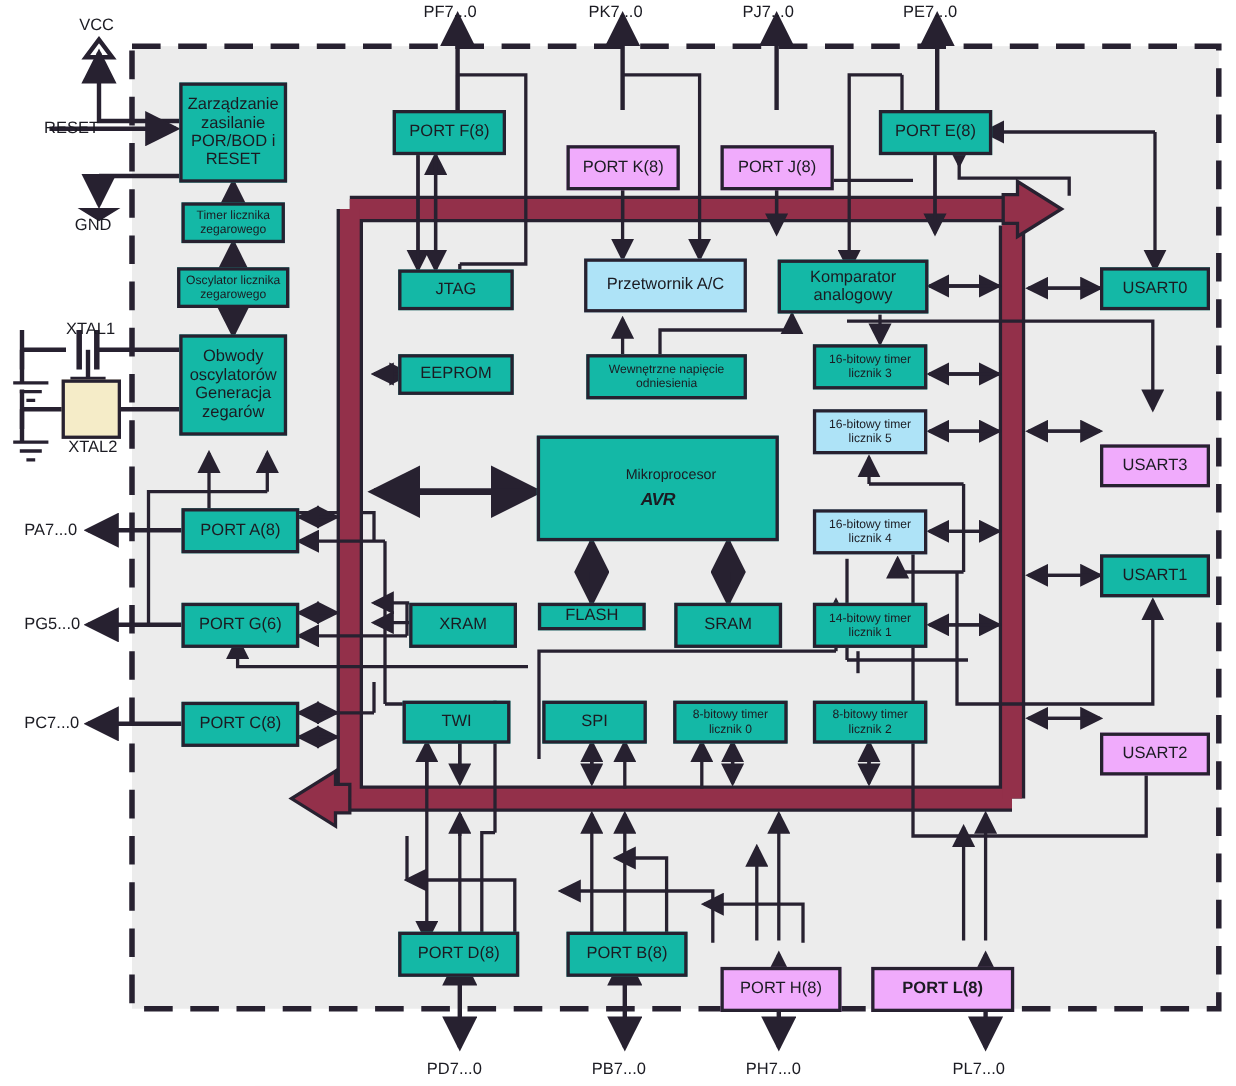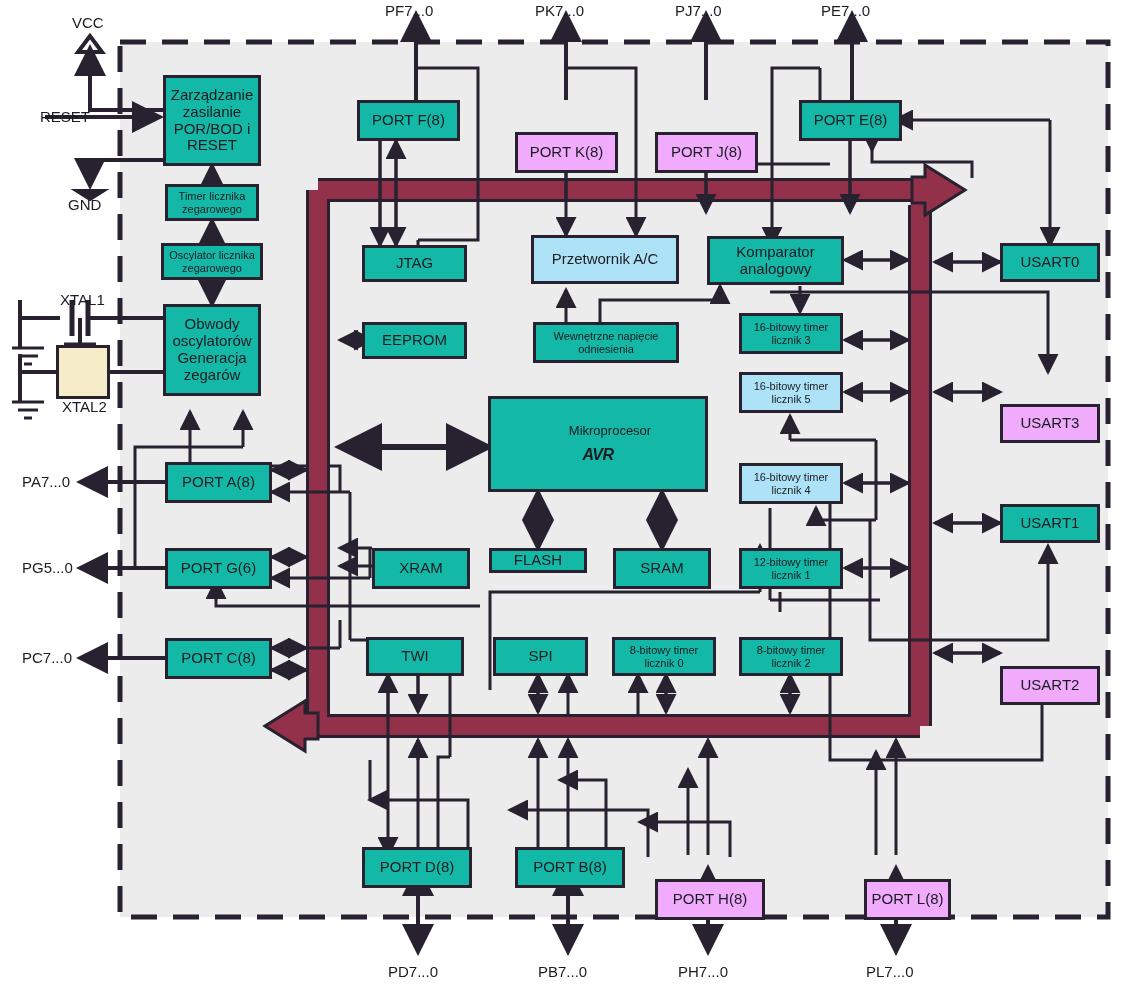--- a/index.html
+++ b/index.html
@@ -286,21 +286,21 @@
 
   <div class="box t15" style="left:362px;top:245px;width:105px;height:37px;">JTAG</div>
   <div class="box t15" style="left:362px;top:322px;width:105px;height:37px;">EEPROM</div>
   <div class="box blue t15" style="left:531px;top:235px;width:148px;height:49px;">Przetwornik A/C</div>
   <div class="box t11" style="left:533px;top:322px;width:146px;height:41px;padding:2px;">Wewnętrzne napięcie odniesienia</div>
   <div class="box t15" style="left:707px;top:236px;width:137px;height:49px;padding:2px;">Komparator analogowy</div>
 
   <div class="box t11" style="left:739px;top:313px;width:104px;height:41px;padding:2px;">16-bitowy timer licznik 3</div>
   <div class="box blue t11" style="left:739px;top:372px;width:104px;height:41px;padding:2px;">16-bitowy timer licznik 5</div>
   <div class="box blue t11" style="left:739px;top:463px;width:104px;height:41px;padding:2px;">16-bitowy timer licznik 4</div>
-  <div class="box t11" style="left:739px;top:548px;width:104px;height:41px;padding:2px;">12-bitowy timer licznik 1</div>
+  <div class="box t11" style="left:739px;top:548px;width:104px;height:41px;padding:2px;">14-bitowy timer licznik 1</div>
 
   <div class="box" style="left:488px;top:396px;width:220px;height:96px;flex-direction:column;">
     <span class="cpu-inner">
       <span class="cpu-sub">Mikroprocesor</span>
       <span class="cpu-avr">AVR</span>
     </span>
   </div>
 
   <div class="box t15" style="left:372px;top:548px;width:98px;height:41px;">XRAM</div>
   <div class="box t15" style="left:489px;top:548px;width:98px;height:25px;">FLASH</div>
@@ -312,15 +312,15 @@
   <div class="box t11" style="left:739px;top:637px;width:104px;height:39px;padding:2px;">8-bitowy timer licznik 2</div>
 
   <div class="box t15" style="left:1000px;top:243px;width:100px;height:39px;">USART0</div>
   <div class="box orange t15" style="left:1000px;top:372px;width:100px;height:39px;">USART3</div>
   <div class="box t15" style="left:1000px;top:504px;width:100px;height:39px;">USART1</div>
   <div class="box orange t15" style="left:1000px;top:634px;width:100px;height:39px;">USART2</div>
 
   <div class="box t15" style="left:362px;top:847px;width:110px;height:41px;">PORT D(8)</div>
   <div class="box t15" style="left:515px;top:847px;width:110px;height:41px;">PORT B(8)</div>
   <div class="box orange t15" style="left:655px;top:847px;width:110px;height:41px;">PORT H(8)</div>
-  <div class="box orange t15" style="left:864px;top:847px;width:87px;height:41px;">PORT L(8)</div>
+  <div class="box orange t15" style="left:792px;top:847px;width:130px;height:41px;font-weight:bold;">PORT L(8)</div>
 
 </div>
 
 </body></html>

